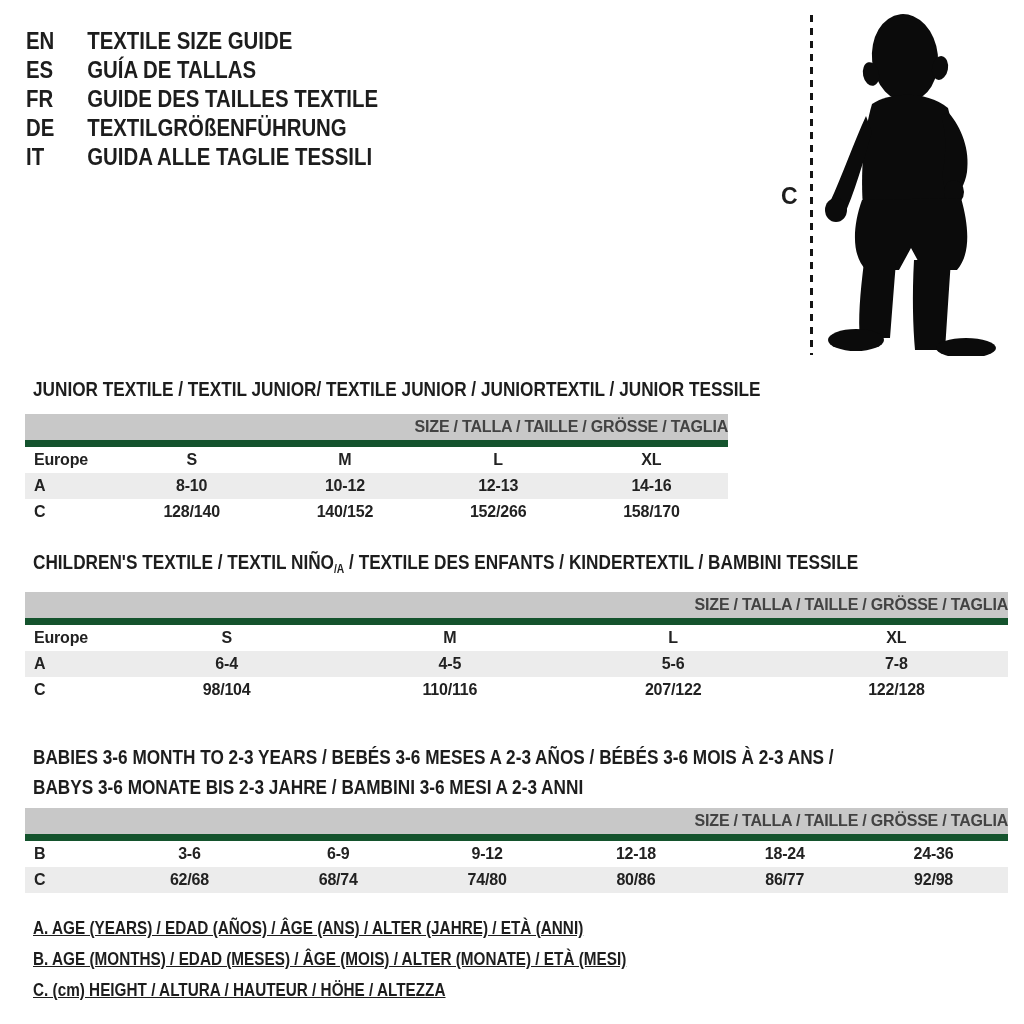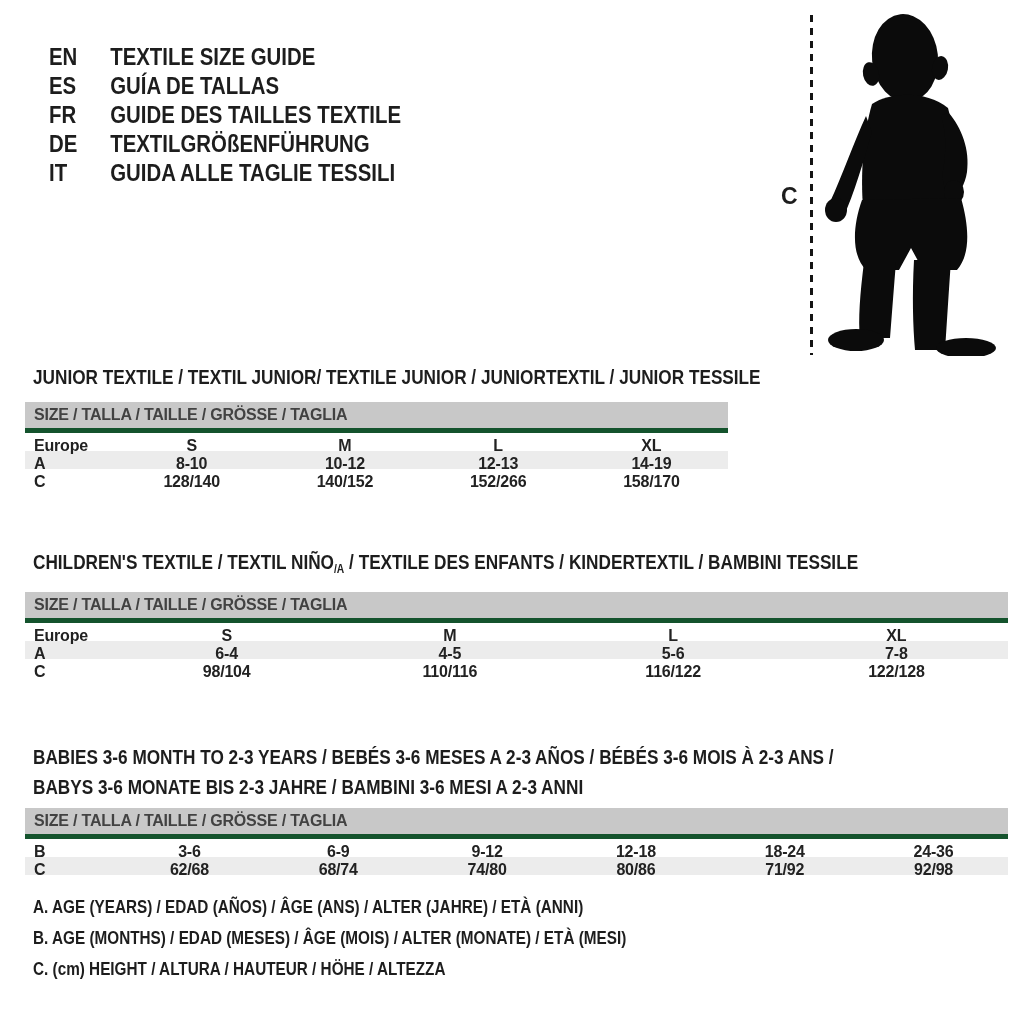--- a/index.html
+++ b/index.html
@@ -2,57 +2,57 @@
 <html><head>
 <meta charset="utf-8">
 <style>
   html,body{margin:0;padding:0;background:#ffffff;}
   body{
     width:1024px;height:1024px;position:relative;overflow:hidden;
     font-family:"Liberation Sans","DejaVu Sans",sans-serif;color:#1d1d1d;
   }
 
   
-  .lang-block{position:absolute;left:49px;top:26px;margin-top:16px;}
+  .lang-block{position:absolute;left:26px;top:26px;}
   .lang-row{display:flex;align-items:center;height:29px;font-weight:700;font-size:24px;
             transform:scaleX(0.85);transform-origin:left center;white-space:nowrap;}
   .lang-code{width:72px;flex:0 0 72px;}
 
   
   .dotted-line{position:absolute;left:810px;top:15px;width:3px;height:340px;
                background:repeating-linear-gradient(#141414 0 7px,transparent 7px 13px);}
   .figure-label{position:absolute;left:781px;top:183px;font-size:23px;font-weight:700;}
   .baby-svg{position:absolute;left:814px;top:8px;}
 
   
   .sec{position:absolute;left:25px;width:983px;}
-  .sec-junior{top:360px;}
+  .sec-junior{top:372px;}
   .sec-children{top:545px;}
   .sec-babies{top:740px;}
   .sec-heading{margin:2px 0 0 8px;font-size:0;}
   .heading-line{font-size:20px;font-weight:700;line-height:30px;white-space:nowrap;
                 transform:scaleX(0.86);transform-origin:left top;}
   .heading-line sub{font-size:12px;vertical-align:-4px;font-weight:700;}
 
   .tbl{position:absolute;left:0;}
   .sec-junior .tbl{top:42px;width:703px;}
   .sec-children .tbl{top:47px;width:983px;}
   .sec-babies .tbl{top:68px;width:983px;}
 
   .tbl-head{height:26px;line-height:26px;background:#c8c8c8;color:#424242;
             font-weight:700;font-size:16px;padding-left:9px;letter-spacing:-0.2px;
-            border-bottom:5px solid #14532d;}
-  .tbl-row{display:flex;height:18px;line-height:26px;font-size:16px;font-weight:700;
+            border-bottom:7px solid #14532d;text-align:right;}
+  .tbl-row{display:flex;height:26px;line-height:26px;font-size:16px;font-weight:700;
            letter-spacing:-0.2px;color:#222222;}
   .tbl-row.shaded{background:#ececec;}
   .cell-label{width:90px;flex:0 0 90px;padding-left:9px;box-sizing:border-box;text-align:left;}
   .cell-val{flex:1;text-align:center;}
 
   
-  .notes{position:absolute;left:33px;top:892px;}
+  .notes{position:absolute;left:33px;top:913px;text-decoration:underline;}
   .note-line{height:31px;line-height:31px;font-size:18px;font-weight:700;white-space:nowrap;
              transform:scaleX(0.85);transform-origin:left center;}
 </style>
 </head>
 <body>
 
 <div class="lang-block" id="langs">
     <div class="lang-row">
       <span class="lang-code">EN</span>
       <span class="lang-title">TEXTILE SIZE GUIDE</span>
@@ -106,21 +106,21 @@
         <div class="cell-val">S</div>
         <div class="cell-val">M</div>
         <div class="cell-val">L</div>
         <div class="cell-val">XL</div>
       </div>
       <div class="tbl-row shaded">
         <div class="cell-label">A</div>
         <div class="cell-val">8-10</div>
         <div class="cell-val">10-12</div>
         <div class="cell-val">12-13</div>
-        <div class="cell-val">14-19</div>
+        <div class="cell-val">14-16</div>
       </div>
       <div class="tbl-row">
         <div class="cell-label">C</div>
         <div class="cell-val">128/140</div>
         <div class="cell-val">140/152</div>
         <div class="cell-val">152/266</div>
         <div class="cell-val">158/170</div>
       </div>
     </div>
 </section>
@@ -142,21 +142,21 @@
         <div class="cell-label">A</div>
         <div class="cell-val">6-4</div>
         <div class="cell-val">4-5</div>
         <div class="cell-val">5-6</div>
         <div class="cell-val">7-8</div>
       </div>
       <div class="tbl-row">
         <div class="cell-label">C</div>
         <div class="cell-val">98/104</div>
         <div class="cell-val">110/116</div>
-        <div class="cell-val">116/122</div>
+        <div class="cell-val">207/122</div>
         <div class="cell-val">122/128</div>
       </div>
     </div>
 </section>
 
 <section class="sec sec-babies" id="section-2">
   <div class="sec-heading">
       <div class="heading-line"><span>BABIES 3-6 MONTH TO 2-3 YEARS / BEBÉS 3-6 MESES A 2-3 AÑOS / BÉBÉS 3-6 MOIS À 2-3 ANS /</span></div>
       <div class="heading-line"><span>BABYS 3-6 MONATE BIS 2-3 JAHRE / BAMBINI 3-6 MESI A 2-3 ANNI</span></div>
     </div>
@@ -170,21 +170,21 @@
         <div class="cell-val">12-18</div>
         <div class="cell-val">18-24</div>
         <div class="cell-val">24-36</div>
       </div>
       <div class="tbl-row shaded">
         <div class="cell-label">C</div>
         <div class="cell-val">62/68</div>
         <div class="cell-val">68/74</div>
         <div class="cell-val">74/80</div>
         <div class="cell-val">80/86</div>
-        <div class="cell-val">71/92</div>
+        <div class="cell-val">86/77</div>
         <div class="cell-val">92/98</div>
       </div>
     </div>
 </section>
 
 <div class="notes" id="notes">
     <div class="note-line">A. AGE (YEARS) / EDAD (AÑOS) / ÂGE (ANS) / ALTER (JAHRE) / ETÀ (ANNI)</div>
     <div class="note-line">B. AGE (MONTHS) / EDAD (MESES) / ÂGE (MOIS) / ALTER (MONATE) / ETÀ (MESI)</div>
     <div class="note-line">C. (cm) HEIGHT / ALTURA / HAUTEUR / HÖHE / ALTEZZA</div>
   </div>

